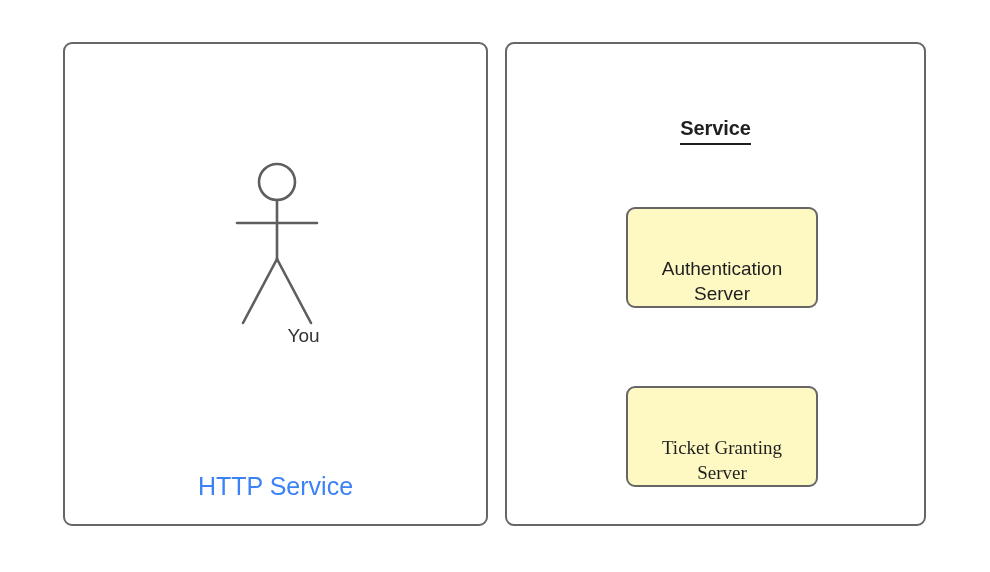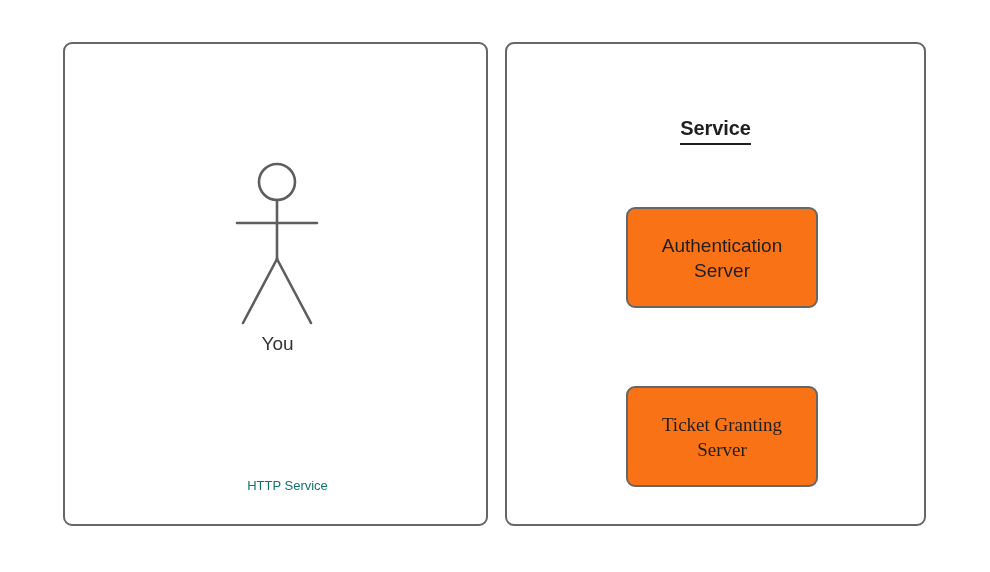--- a/index.html
+++ b/index.html
@@ -68,60 +68,59 @@
     position: absolute;
     left: 162px;
     top: 114px;
     width: 120px;
     height: 180px;
   }
   #actor-you svg { display: block; }
 
   #actor-you-label {
     position: absolute;
-    left: 120px;
+    left: 146px;
     top: 280px;
     width: 185px;
     text-align: center;
     font-size: 19px;
     line-height: 24px;
     color: #333333;
-    margin-top: 8px;
   }
 
   
   #http-service-icon {
     position: absolute;
     left: 170px;
     top: 341px;
     width: 85px;
     height: 84px;
   }
   #http-service-icon svg { display: block; }
 
   #http-service-label {
     position: absolute;
-    left: 90px;
+    left: 78px;
     top: 430px;
     width: 265px;
     text-align: center;
-    font-size: 13px;
+    font-size: 25px;
     line-height: 24px;
-    color: #0f766e;
+    color: #3b82f6;
   }
 
   
   .server-box {
     position: absolute;
     box-sizing: border-box;
     border: 2px solid #666666;
     border-radius: 9px;
-    background: #f97316;
+    background: #fef9c3;
     display: flex;
-    align-items: center;
+    align-items: flex-end;
     justify-content: center;
     text-align: center;
     font-size: 19px;
     line-height: 25px;
     color: #1f1f1f;
   }
   #server-auth {
     left: 119px;
     top: 163px;
     width: 192px;

